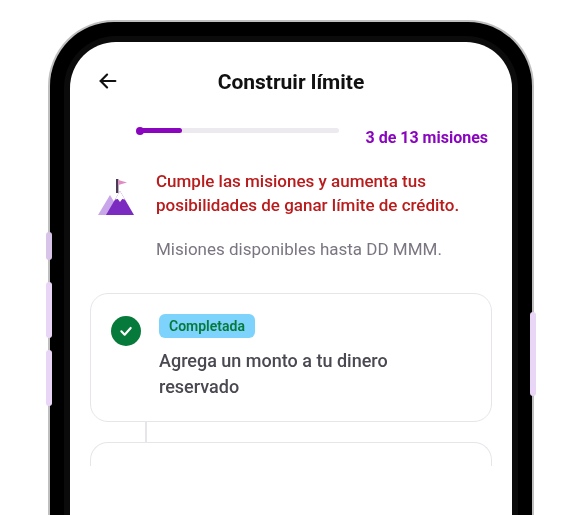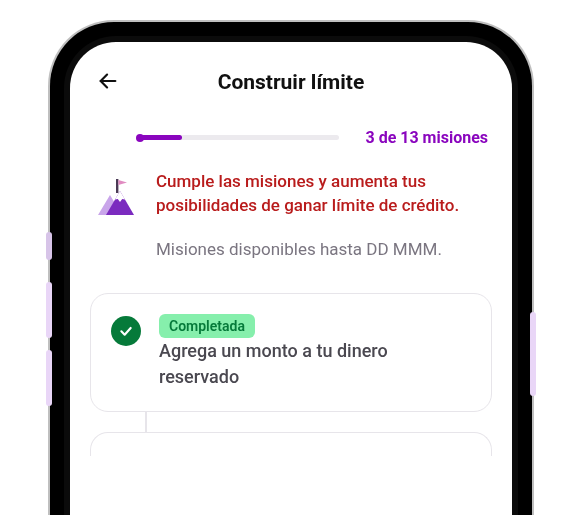--- a/index.html
+++ b/index.html
@@ -64,21 +64,20 @@
     text-align: center;
     font-size: 21px;
     font-weight: 700;
     color: #111111;
     pointer-events: none;
   }
 
   
   .progress-row {
     display: flex;
-    align-items: center;
     gap: 26px;
     padding: 0 24px;
     margin-top: 6px;
     margin-left: 44px;
   }
   .progress-track {
     position: relative;
     flex: 1;
     height: 5px;
     background: #eceaee;
@@ -151,28 +150,29 @@
     width: 30px; height: 30px;
     background: #067a3a;
     border-radius: 50%;
     display: flex; align-items: center; justify-content: center;
     flex: 0 0 auto;
     margin-top: 2px;
   }
   .mission-body { flex: 1; }
   .status-pill {
     display: inline-block;
-    background: #86efac;
+    background: #7dd3fc;
     color: #067a3a;
     font-size: 14px;
     font-weight: 600;
     padding: 4px 10px;
     border-radius: 6px;
   }
   .mission-title {
+    margin-top: 10px;
     font-size: 18px;
     line-height: 1.4;
     font-weight: 500;
     color: #4a4850;
   }
 
   
   .timeline-stub {
     width: 2px;
     height: 20px;

